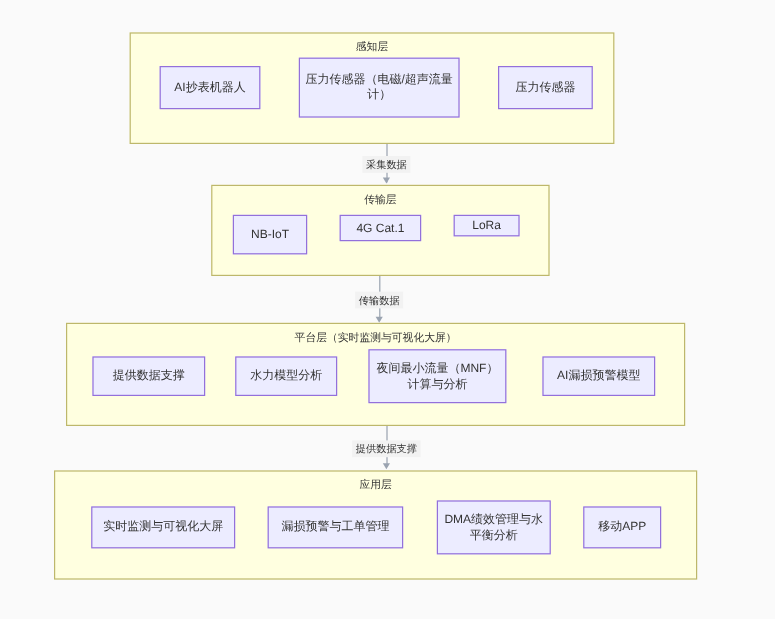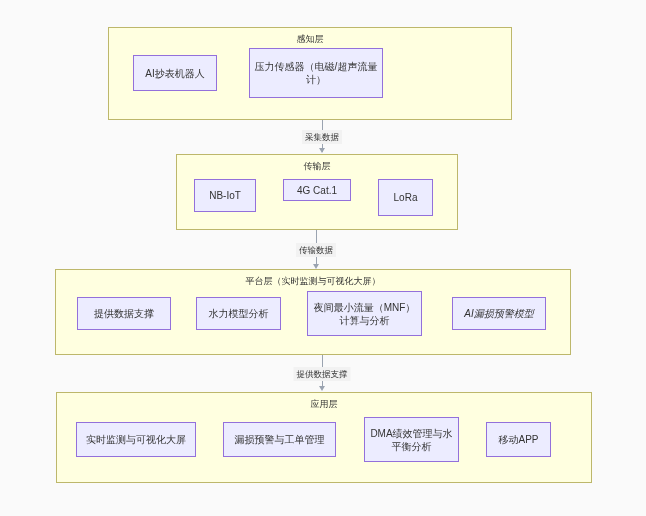--- a/index.html
+++ b/index.html
@@ -94,63 +94,66 @@
 
   <div class="layer" style="left:108px; top:27px; width:404px; height:93px;">
     <div class="layer-title narrow">感知层</div>
   </div>
   <div class="node" style="left:133px; top:55px; width:84px; height:36px;">
     <span>AI抄表机器人</span>
   </div>
   <div class="node" style="left:249px; top:48px; width:134px; height:50px;">
     <span>压力传感器（电磁/超声流量计）</span>
   </div>
+  <div class="node" style="left:415px; top:55px; width:79px; height:36px;">
+    <span>压力传感器</span>
+  </div>
 
   <div class="conn-line" style="left:322px; top:120px; height:32px;"></div>
   <div class="conn-arrow" style="left:319px; top:148px;"></div>
   <div class="conn-label" style="left:322px; top:130px;">采集数据</div>
 
   <div class="layer" style="left:176px; top:154px; width:282px; height:76px;">
     <div class="layer-title narrow" style="padding:0 110px;">传输层</div>
   </div>
   <div class="node" style="left:194px; top:179px; width:62px; height:33px;">
     <span>NB-IoT</span>
   </div>
   <div class="node" style="left:283px; top:179px; width:68px; height:22px;">
     <span>4G Cat.1</span>
   </div>
-  <div class="node" style="left:378px; top:179px; width:55px; height:37px;">
+  <div class="node" style="left:378px; top:179px; width:55px; height:18px;">
     <span>LoRa</span>
   </div>
 
   <div class="conn-line" style="left:316px; top:230px; height:37px;"></div>
   <div class="conn-arrow" style="left:313px; top:264px;"></div>
   <div class="conn-label" style="left:316px; top:243px;">传输数据</div>
 
   <div class="layer" style="left:55px; top:269px; width:516px; height:86px;">
     <div class="layer-title" style="padding:0 182px;">平台层（实时监测与可视化大屏）</div>
   </div>
   <div class="node" style="left:77px; top:297px; width:94px; height:33px;">
     <span>提供数据支撑</span>
   </div>
   <div class="node" style="left:196px; top:297px; width:85px; height:33px;">
     <span>水力模型分析</span>
   </div>
   <div class="node" style="left:307px; top:291px; width:115px; height:45px;">
     <span>夜间最小流量（MNF）计算与分析</span>
   </div>
-  <div class="node" style="left:452px; top:297px; width:94px; height:33px;font-style:italic;">
+  <div class="node" style="left:452px; top:297px; width:94px; height:33px;">
     <span>AI漏损预警模型</span>
   </div>
 
   <div class="conn-line" style="left:322px; top:355px; height:34px;"></div>
   <div class="conn-arrow" style="left:319px; top:386px;"></div>
   <div class="conn-label" style="left:322px; top:367px;">提供数据支撑</div>
 
-  <div class="layer" style="left:56px; top:392px; width:536px; height:91px;">
+  <div class="layer" style="left:45px; top:392px; width:536px; height:91px;">
     <div class="layer-title" style="padding:0 200px;">应用层</div>
   </div>
   <div class="node" style="left:76px; top:422px; width:120px; height:35px;">
     <span>实时监测与可视化大屏</span>
   </div>
   <div class="node" style="left:223px; top:422px; width:113px; height:35px;">
     <span>漏损预警与工单管理</span>
   </div>
   <div class="node" style="left:486px; top:422px; width:65px; height:35px;">
     <span>移动APP</span>

